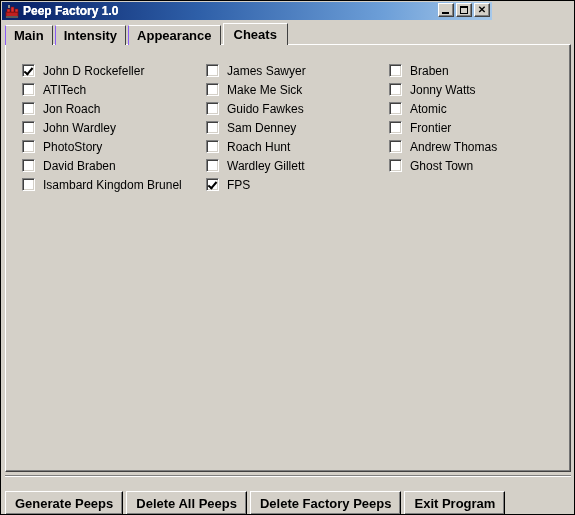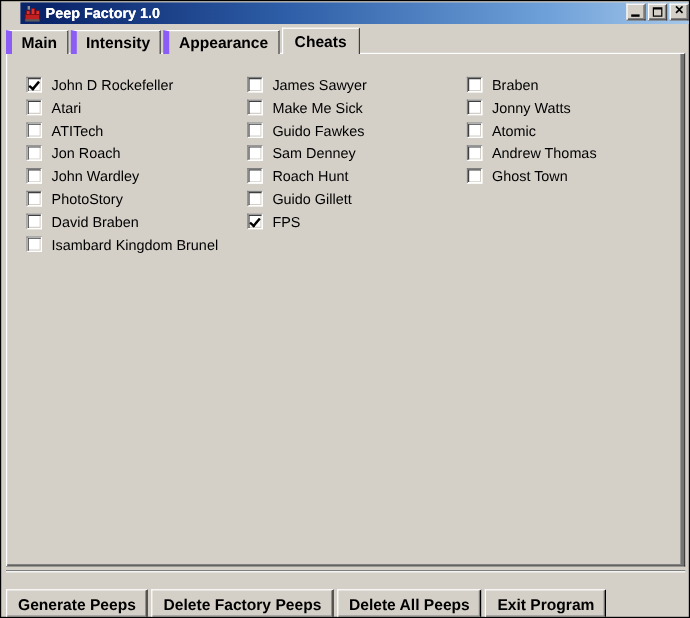--- a/index.html
+++ b/index.html
@@ -19,27 +19,26 @@
     background: #d4d0c8;
     border: 1px solid #000000;
     overflow: hidden;
   }
 
   
   #titlebar {
     position: absolute;
     left: 1px;
     top: 1px;
-    width: 559px;
+    width: 490px;
     height: 18px;
     background: linear-gradient(to right, #0a246a 0%, #0a246a 4%, #2e5fa8 40%, #6d9fd8 78%, #a6c8ea 100%);
     display: flex;
     align-items: center;
     overflow: hidden;
-    margin-left: 15px;
   }
   #app-icon {
     position: relative;
     width: 16px;
     height: 16px;
     margin-left: 2px;
     margin-right: 3px;
     flex: 0 0 auto;
   }
   #titletext {
@@ -108,21 +107,21 @@
     display: flex;
     align-items: flex-end;
     z-index: 3;
   }
   .tab {
     height: 20px;
     margin-right: 2px;
     padding: 0 8px;
     background: #d4d0c8;
     border-top: 1px solid #ffffff;
-    border-left: 5px solid #8b5cf6;
+    border-left: 1px solid #8b5cf6;
     border-right: 1px solid #404040;
     box-sizing: border-box;
     display: flex;
     align-items: center;
     font-size: 13px;
     font-weight: bold;
     color: #000000;
     white-space: nowrap;
     position: relative;
   }
@@ -148,21 +147,21 @@
     box-sizing: border-box;
     border-top: 1px solid #ffffff;
     border-left: 1px solid #ffffff;
     border-right: 1px solid #404040;
     border-bottom: 1px solid #404040;
     z-index: 1;
   }
   #panel-inner {
     position: absolute;
     left: 0; top: 0; right: 0; bottom: 0;
-    border-right: 3px solid #737373;
+    border-right: 1px solid #737373;
     border-bottom: 1px solid #808080;
     box-sizing: border-box;
   }
 
   
   .col {
     position: absolute;
     top: 16px;
   }
   #col0 { left: 16px;  width: 185px; }
@@ -284,24 +283,20 @@
 
   <div id="panel">
     <div id="panel-inner">
       <div class="col" id="col0">
           <div class="cbrow">
             <span class="cbbox checked"></span>
             <span class="cblabel">John D Rockefeller</span>
           </div>
           <div class="cbrow">
             <span class="cbbox"></span>
-            <span class="cblabel">Atari</span>
-          </div>
-          <div class="cbrow">
-            <span class="cbbox"></span>
             <span class="cblabel">ATITech</span>
           </div>
           <div class="cbrow">
             <span class="cbbox"></span>
             <span class="cblabel">Jon Roach</span>
           </div>
           <div class="cbrow">
             <span class="cbbox"></span>
             <span class="cblabel">John Wardley</span>
           </div>
@@ -334,54 +329,58 @@
           <div class="cbrow">
             <span class="cbbox"></span>
             <span class="cblabel">Sam Denney</span>
           </div>
           <div class="cbrow">
             <span class="cbbox"></span>
             <span class="cblabel">Roach Hunt</span>
           </div>
           <div class="cbrow">
             <span class="cbbox"></span>
-            <span class="cblabel">Guido Gillett</span>
+            <span class="cblabel">Wardley Gillett</span>
           </div>
           <div class="cbrow">
             <span class="cbbox checked"></span>
             <span class="cblabel">FPS</span>
           </div>
         </div>
       <div class="col" id="col2">
           <div class="cbrow">
             <span class="cbbox"></span>
             <span class="cblabel">Braben</span>
           </div>
           <div class="cbrow">
             <span class="cbbox"></span>
             <span class="cblabel">Jonny Watts</span>
           </div>
           <div class="cbrow">
             <span class="cbbox"></span>
             <span class="cblabel">Atomic</span>
+          </div>
+          <div class="cbrow">
+            <span class="cbbox"></span>
+            <span class="cblabel">Frontier</span>
           </div>
           <div class="cbrow">
             <span class="cbbox"></span>
             <span class="cblabel">Andrew Thomas</span>
           </div>
           <div class="cbrow">
             <span class="cbbox"></span>
             <span class="cblabel">Ghost Town</span>
           </div>
         </div>
     </div>
   </div>
 
   <div id="bottomline"></div>
 
   <div id="buttonbar">
       <div class="btn">Generate Peeps</div>
+      <div class="btn">Delete All Peeps</div>
       <div class="btn">Delete Factory Peeps</div>
-      <div class="btn">Delete All Peeps</div>
       <div class="btn">Exit Program</div>
     </div>
 
 </div>
 
 </body></html>

